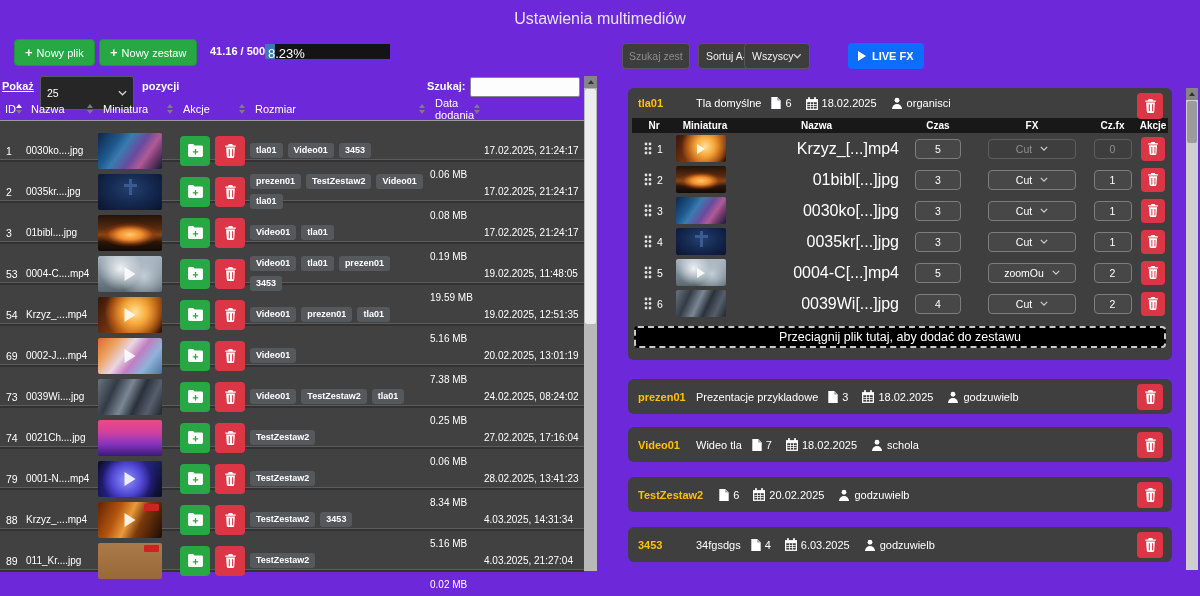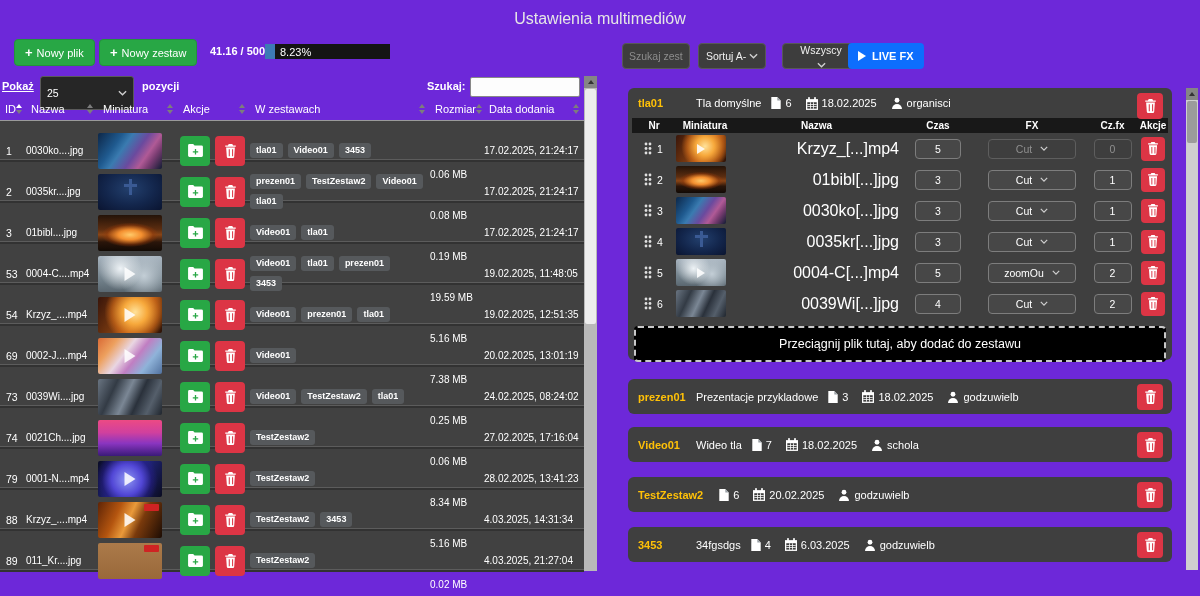--- a/index.html
+++ b/index.html
@@ -10,21 +10,21 @@
 
   
   .btn-green { position:absolute; top:39px; height:27px; background:#28a745; border:1px solid #23923d; border-radius:4px;
     color:#fff; font-size:11px; display:flex; align-items:center; gap:4px; padding:0 10px; cursor:pointer; font-family:inherit; }
   .btn-new-file { left:14px; }
   .btn-new-set { left:99px; }
   .plus { font-weight:bold; font-size:13px; line-height:1; }
   .storage { position:absolute; left:210px; top:45px; color:#fff; font-size:11px; font-weight:bold; }
   .progress { position:absolute; left:265px; top:44px; width:125px; height:15px; background:#141414; }
   .progress-fill { position:absolute; left:0; top:0; height:100%; background:#3d7ab5; }
-  .progress-label { position:absolute; left:3px; top:2px; color:#fff; font-size:11px;margin-left:12px; }
+  .progress-label { position:absolute; left:3px; top:2px; color:#fff; font-size:13px; }
 
   
   .show-label { position:absolute; left:2px; top:80px; color:#fff; font-size:11px; font-weight:bold;text-decoration:underline; }
   .select { background:#262626; border:1px solid #5a5a5a; border-radius:3px; color:#fff; font-size:10.5px;
     display:flex; align-items:center; cursor:pointer; }
   .show-select { position:absolute; left:40px; top:76px; width:94px; height:30px; padding:16px 6px; justify-content:space-between; }
   .show-suffix { position:absolute; left:142px; top:80px; color:#fff; font-size:11px; font-weight:bold; }
   .search-label { position:absolute; left:427px; top:80px; color:#fff; font-size:11px; font-weight:bold; }
   .search-input { position:absolute; left:470px; top:77px; width:110px; height:20px; background:#fdfdfd;
     border:1px solid #888; border-radius:2px; font-size:11px; padding:0 5px; font-family:inherit; }
@@ -67,21 +67,21 @@
   .sb-left .sb-thumb { top:13px; height:235px; background:#ededed; }
   .sb-right .sb-thumb { top:13px; height:42px; background:#9b9b9b; }
 
   
   .zset-search { position:absolute; left:622px; top:43px; width:68px; height:26px; background:#3d3d3d; border:1px solid #585858;
     border-radius:4px; color:#e0e0e0; font-size:10.5px; padding:0 6px; font-family:inherit; }
   .zset-search::placeholder { color:#8d8d8d; }
   .rsel { position:absolute; top:43px; height:26px; background:#3d3d3d; border:1px solid #585858; border-radius:4px;
     color:#f0f0f0; font-size:10.5px; padding:0 7px; justify-content:space-between; }
   .sel-sort { left:698px; width:68px; }
-  .sel-filter { left:782px; width:78px;flex-direction:column; }
+  .sel-filter { left:744px; width:66px; }
   .btn-livefx { position:absolute; left:848px; top:43px; height:26px; background:#0d6efd; border:none; border-radius:4px;
     color:#fff; font-size:11px; font-weight:bold; display:flex; align-items:center; gap:6px; padding:0 10px; cursor:pointer; font-family:inherit; }
   .play-tri { width:0; height:0; border-left:8px solid #fff; border-top:5px solid transparent; border-bottom:5px solid transparent; }
 
   
   .set-card { position:absolute; left:628px; width:544px; background:#3f3f3f; border-radius:6px; }
   .set-card.expanded { top:88px; height:272px; }
   .set-card.simple { height:35px; display:flex; align-items:center; padding:0 10px; }
   .set-head { display:flex; align-items:center; height:30px; padding:0 10px; }
   .set-name { color:#ffc107; font-size:11px; font-weight:bold; min-width:52px; margin-right:6px; }
@@ -103,21 +103,21 @@
   .sthumb .play { border-left-width:8px; border-top-width:5px; border-bottom-width:5px; }
   .item-name { color:#fff; font-size:16px; text-align:right; overflow:hidden; white-space:nowrap; }
   .ccell { display:flex; justify-content:center; }
   .num-input { width:46px; height:20px; background:#474747; border:1px solid #7d7d7d; border-radius:4px;
     color:#fff; text-align:center; font-size:10.5px; font-family:inherit; }
   .czfx { width:38px; }
   .fx-select { width:88px; height:20px; background:#474747; border:1px solid #7d7d7d; border-radius:4px;
     color:#fff; font-size:10.5px; display:flex; align-items:center; justify-content:center; gap:8px; cursor:pointer; }
   .item .trash-btn { width:24px; height:24px; }
   .item.disabled .fx-select, .item.disabled .czfx { color:#8f8f8f; border-color:#5e5e5e; background:#3e3e3e; }
-  .dropzone { margin:7px 6px 0; height:36px; background:#000; border:2px dashed #c8c8c8; border-radius:4px;
+  .dropzone { margin:7px 6px 0; height:22px; background:#000; border:2px dashed #c8c8c8; border-radius:4px;
     display:flex; align-items:center; justify-content:center; color:#fff; font-size:12.5px; }
 
   
   .thumb-aurora { background:linear-gradient(125deg,#0d2748 0%,#1f5a8f 28%,#3a7bb0 40%,#6a4a9e 58%,#b05a96 72%,#7a3d72 82%,#111c33 100%); }
   .thumb-cross { background:
     linear-gradient(#3a5a94,#3a5a94) no-repeat 50% 28%/3px 16px,
     linear-gradient(#3a5a94,#3a5a94) no-repeat 50% 31%/13px 3px,
     radial-gradient(ellipse at 50% 40%,#23406e 0%,#13264c 55%,#0a1430 100%); }
   .thumb-sunset { background:radial-gradient(ellipse 60% 45% at 50% 55%,#ffca6a 0%,#f49030 30%,rgba(150,60,10,.5) 60%,transparent 75%),
     linear-gradient(180deg,#241308 0%,#5c2d10 40%,#8a4516 55%,#2a150a 75%,#120a05 100%); }
@@ -182,27 +182,20 @@
       </div>
     <div class="fh-cell">
         <span>Miniatura</span>
         <span class="carets">
           <i class="up"></i>
           <i class="dn"></i>
         </span>
       </div>
     <div class="fh-cell">
         <span>Akcje</span>
-        <span class="carets">
-          <i class="up"></i>
-          <i class="dn"></i>
-        </span>
-      </div>
-    <div class="fh-cell">
-        <span>W zestawach</span>
         <span class="carets">
           <i class="up"></i>
           <i class="dn"></i>
         </span>
       </div>
     <div class="fh-cell">
         <span>Rozmiar</span>
         <span class="carets">
           <i class="up"></i>
           <i class="dn"></i>

